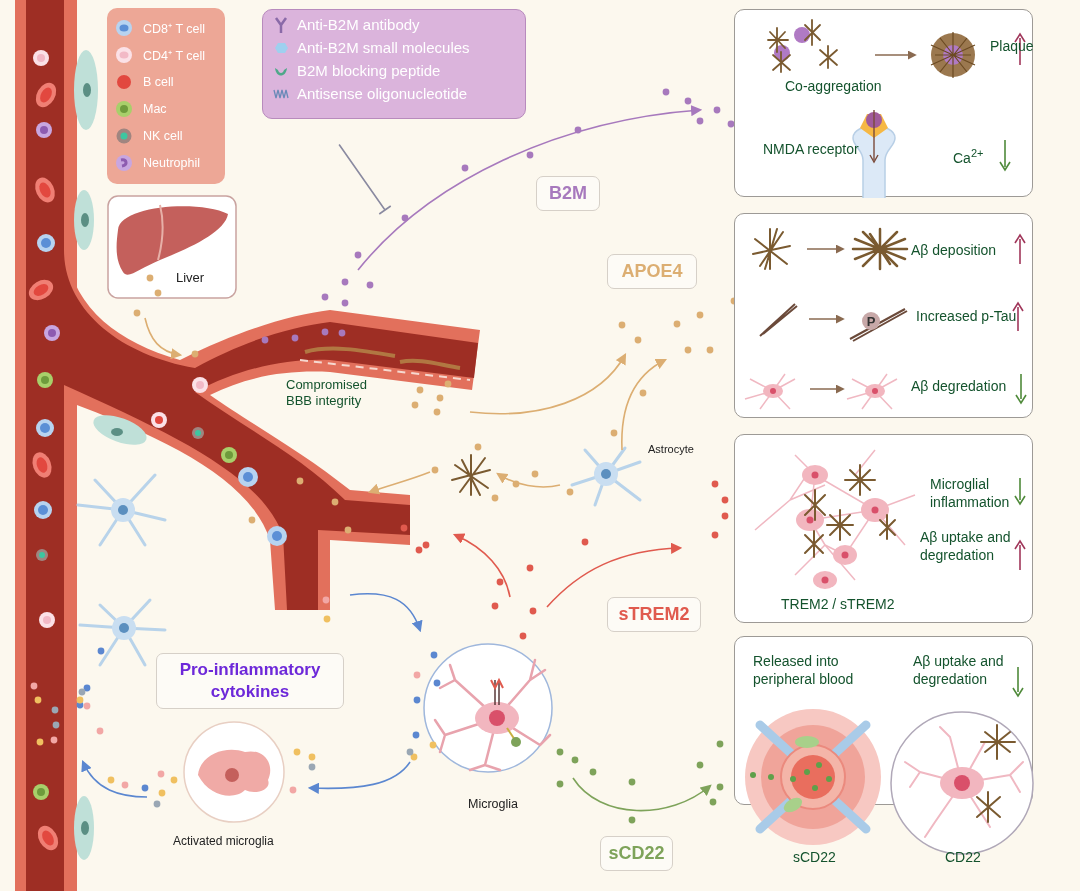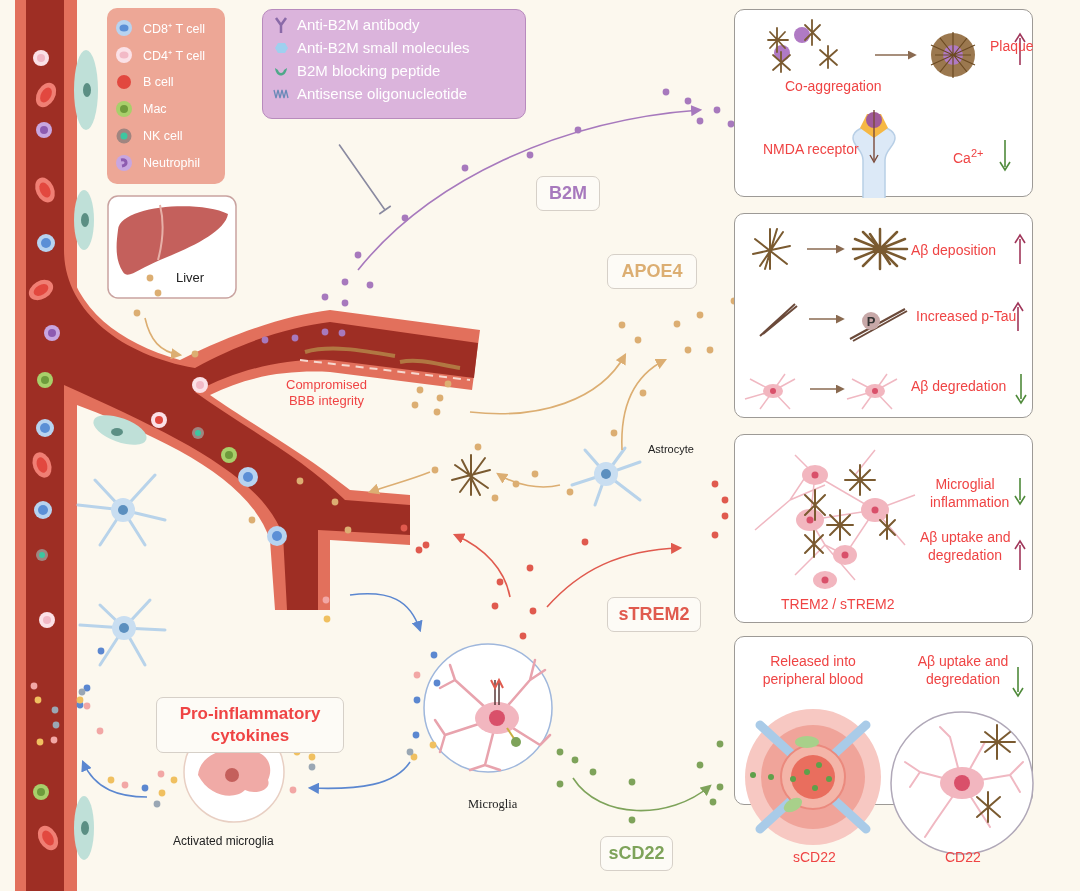--- a/index.html
+++ b/index.html
@@ -6,21 +6,21 @@
   body { width: 1080px; height: 891px; background: #fcf8ee; position: relative; overflow: hidden; font-family: "Liberation Sans", sans-serif; }
   #canvas { position: absolute; left: 0; top: 0; }
   .legend-cells { position: absolute; left: 107px; top: 8px; width: 118px; height: 176px; background: #eda796; border-radius: 10px; }
   .legend-cells .row { position: absolute; left: 8px; height: 22px; display: flex; align-items: center; text-align: right; }
   .legend-cells .row span.lab { color: #fff; font-size: 12.5px; margin-left: 10px; white-space: nowrap; }
   .legend-drugs { position: absolute; left: 262px; top: 9px; width: 264px; height: 110px; background: #dbb4dc; border: 1px solid #b88bbd; border-radius: 10px; box-sizing: border-box; }
   .legend-drugs .row { position: absolute; left: 10px; height: 22px; display: flex; align-items: flex-start; }
   .legend-drugs .row span.lab { color: #fff; font-size: 15px; margin-left: 8px; white-space: nowrap; }
   .label-box { position: absolute; border: 1.5px solid #d6d0c8; border-radius: 7px; background: #fdfbf6; font-weight: bold; display: flex; align-items: center; justify-content: center; box-sizing: border-box; }
   .panel { position: absolute; background: #ffffff; border: 1.5px solid #9d9a96; border-radius: 10px; box-sizing: border-box; }
-  .ptxt { position: absolute; color: #ef4444; font-size: 14px; text-align: center; white-space: nowrap; line-height: 18px; }
+  .ptxt { position: absolute; color: #14532d; font-size: 14px; white-space: nowrap; line-height: 18px; }
   .blk { position: absolute; color: #222; font-size: 11px; white-space: nowrap; }
 </style>
 </head>
 <body>
 
 <svg id="canvas" width="1080" height="891" viewBox="0 0 1080 891" xmlns="http://www.w3.org/2000/svg">
   <defs>
     <marker id="arrTan" viewBox="0 0 10 10" refX="8" refY="5" markerWidth="7" markerHeight="7" orient="auto">
         <path d="M0,0 L10,5 L0,10 z" fill="#dcae72"></path>
       </marker>
@@ -355,28 +355,28 @@
     <span class="lab">Antisense oligonucleotide</span>
   </div>
 </div>
 
 <div class="blk" style="left:176px;top:270px;font-size:13px;">Liver</div>
 <div class="ptxt" style="left:286px;top:377px;font-size:13px;line-height:16px;">
   <div>Compromised</div>
   <div>BBB integrity</div>
 </div>
 <div class="blk" style="left:648px;top:443px;">Astrocyte</div>
-<div class="blk" style="left:468px;top:797px;font-size:12.5px;font-family:Liberation Serif, serif;">Microglia</div>
+<div class="blk" style="left:468px;top:797px;font-size:12.5px;">Microglia</div>
 <div class="blk" style="left:173px;top:834px;font-size:12px;">Activated microglia</div>
 
 <div class="label-box" style="left:536px;top:176px;width:64px;height:35px;color:#a779bd;font-size:18px;">B2M</div>
 <div class="label-box" style="left:607px;top:254px;width:90px;height:35px;color:#dcae72;font-size:18px;">APOE4</div>
 <div class="label-box" style="left:607px;top:597px;width:94px;height:35px;color:#e05a4e;font-size:18px;">sTREM2</div>
 <div class="label-box" style="left:600px;top:836px;width:73px;height:35px;color:#7ea35a;font-size:18px;">sCD22</div>
-<div class="label-box" style="left:156px;top:653px;width:188px;height:56px;color:#ef4444;font-size:17px;flex-direction:column;line-height:22px;margin-top:44px;">
+<div class="label-box" style="left:156px;top:653px;width:188px;height:56px;color:#6d28d9;font-size:17px;flex-direction:column;line-height:22px;">
   <div>Pro-inflammatory</div>
   <div>cytokines</div>
 </div>
 
 <div class="panel" style="left:734px;top:9px;width:299px;height:188px;">
   <svg width="299" height="188" style="position:absolute;left:0;top:0">
     <g stroke="#7a5a30" stroke-width="1.8" stroke-linecap="round">
       <circle cx="67" cy="25" r="8" fill="#b07ac4" stroke="none"></circle>
       <circle cx="47" cy="43" r="8" fill="#b07ac4" stroke="none"></circle>
       <path d="M35,22 L50,38 M50,22 L35,38 M42,18 L42,42 M33,30 L53,30"></path>

